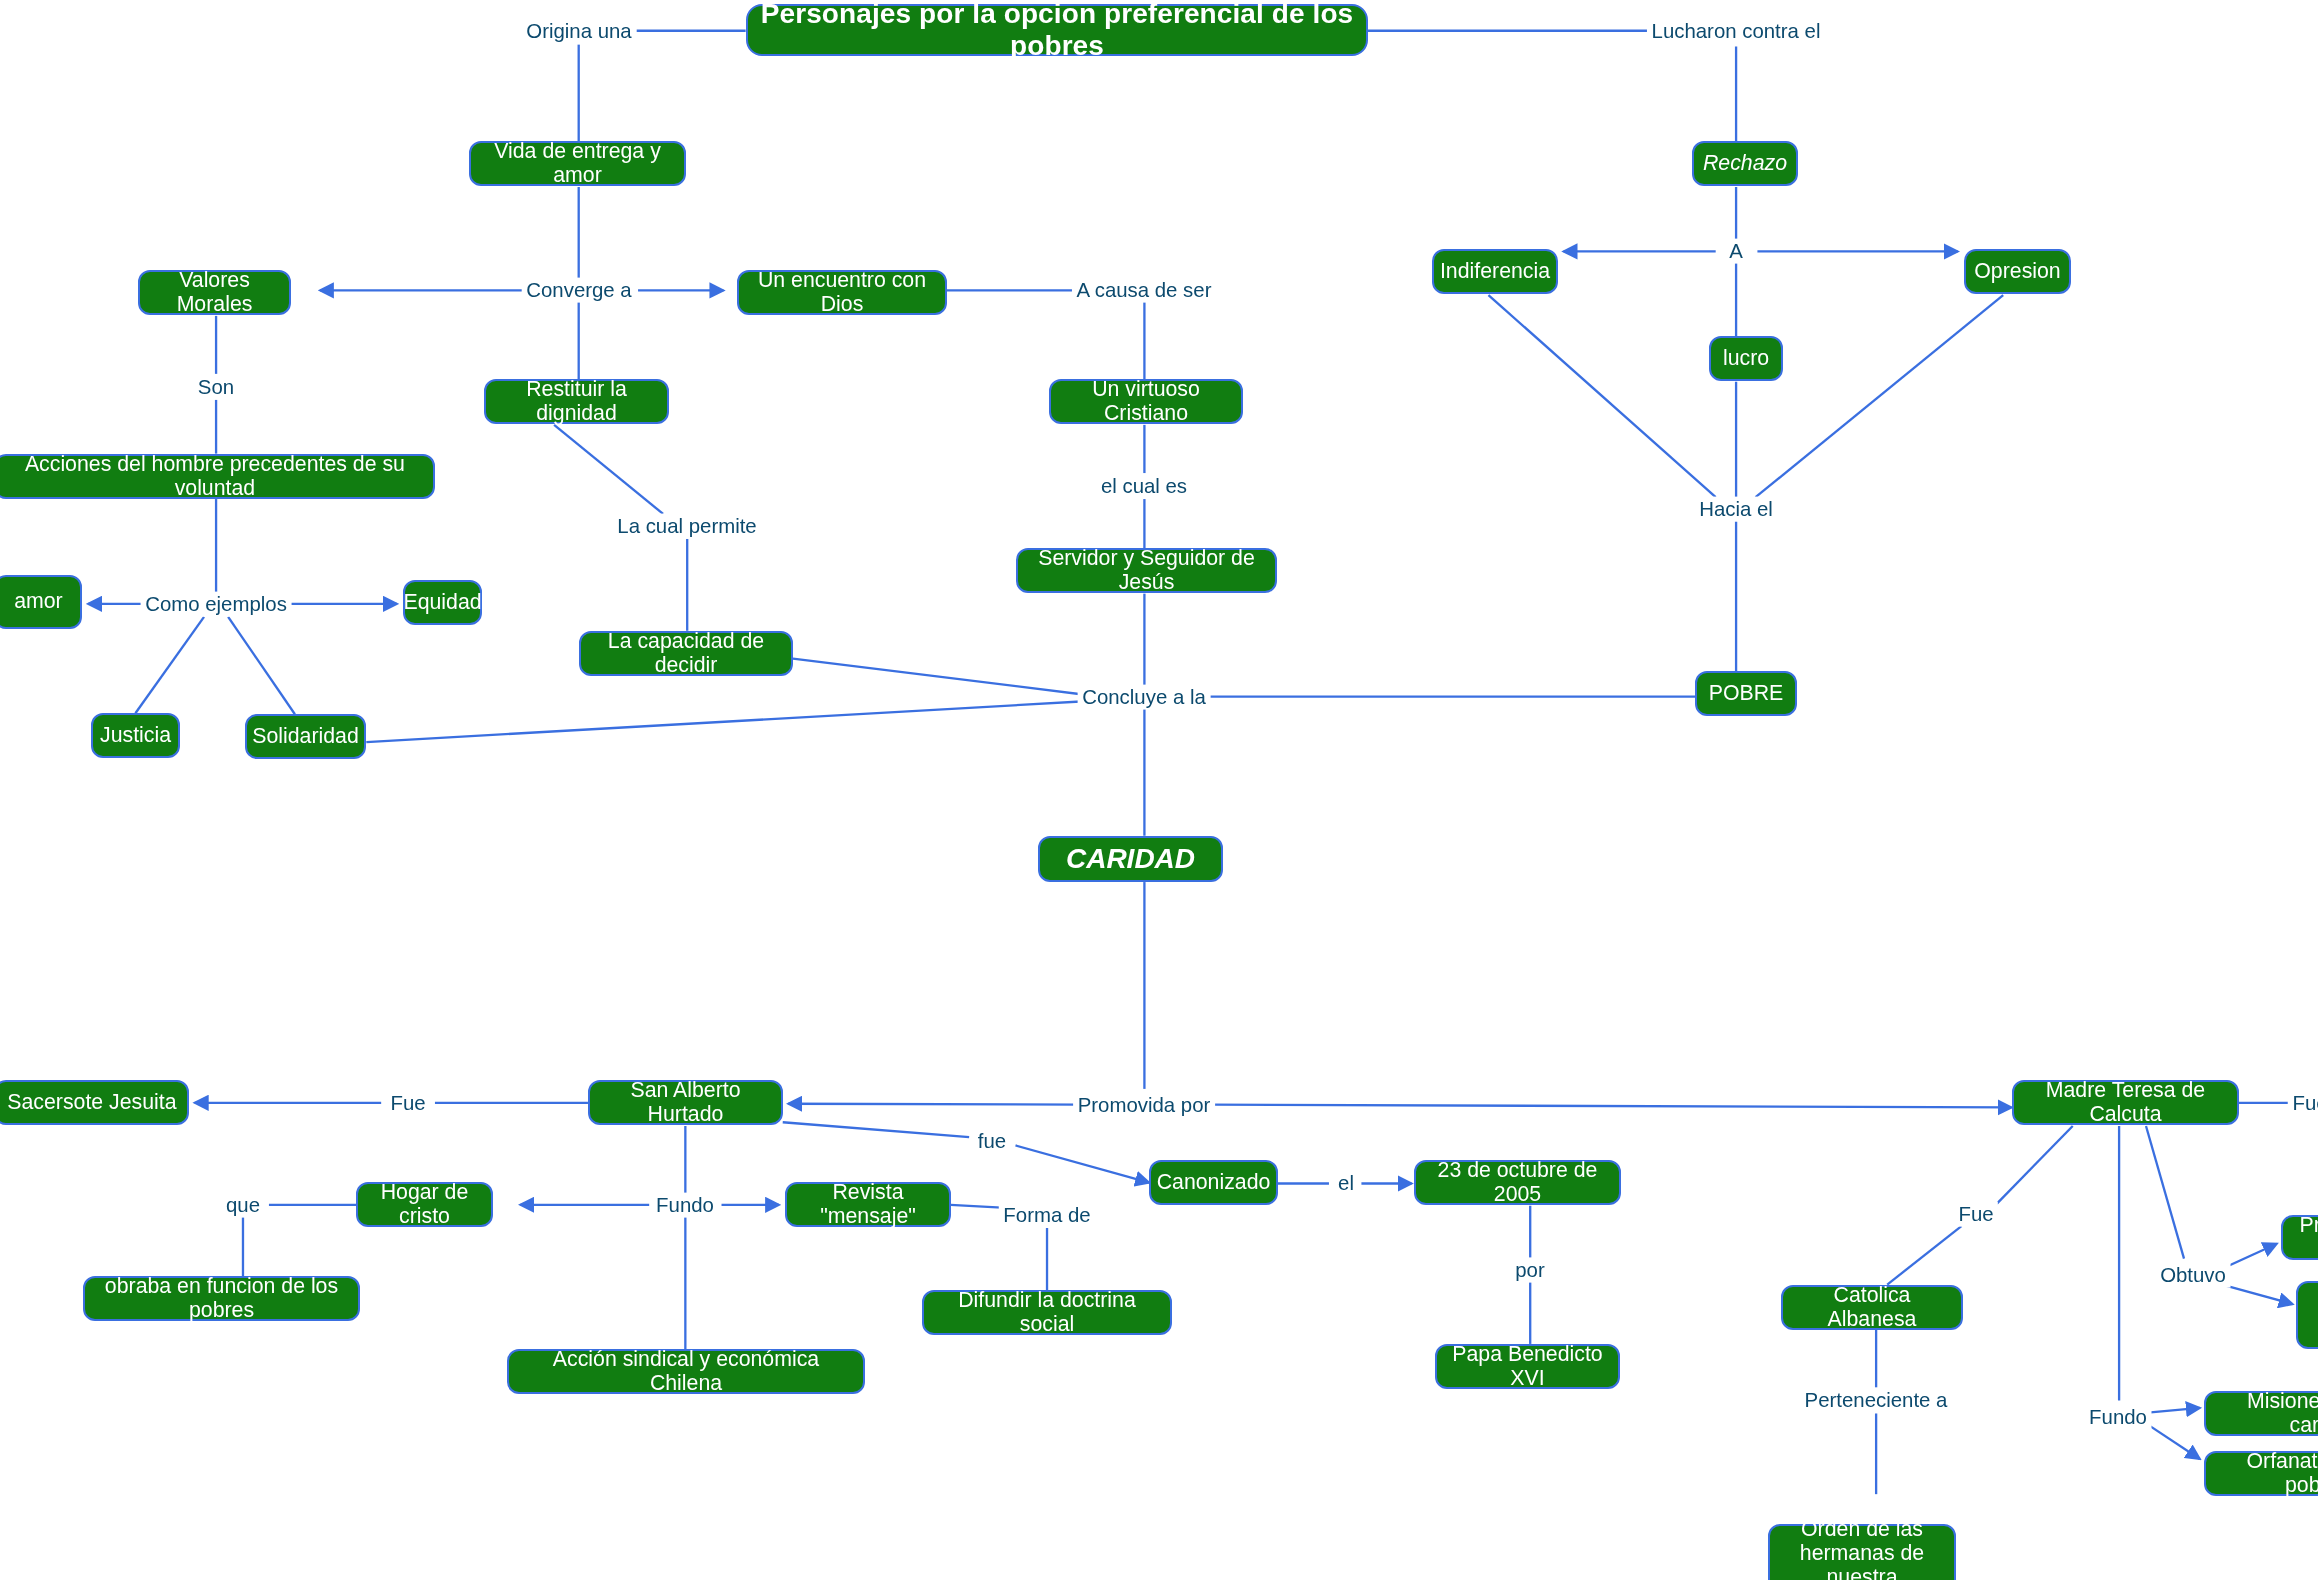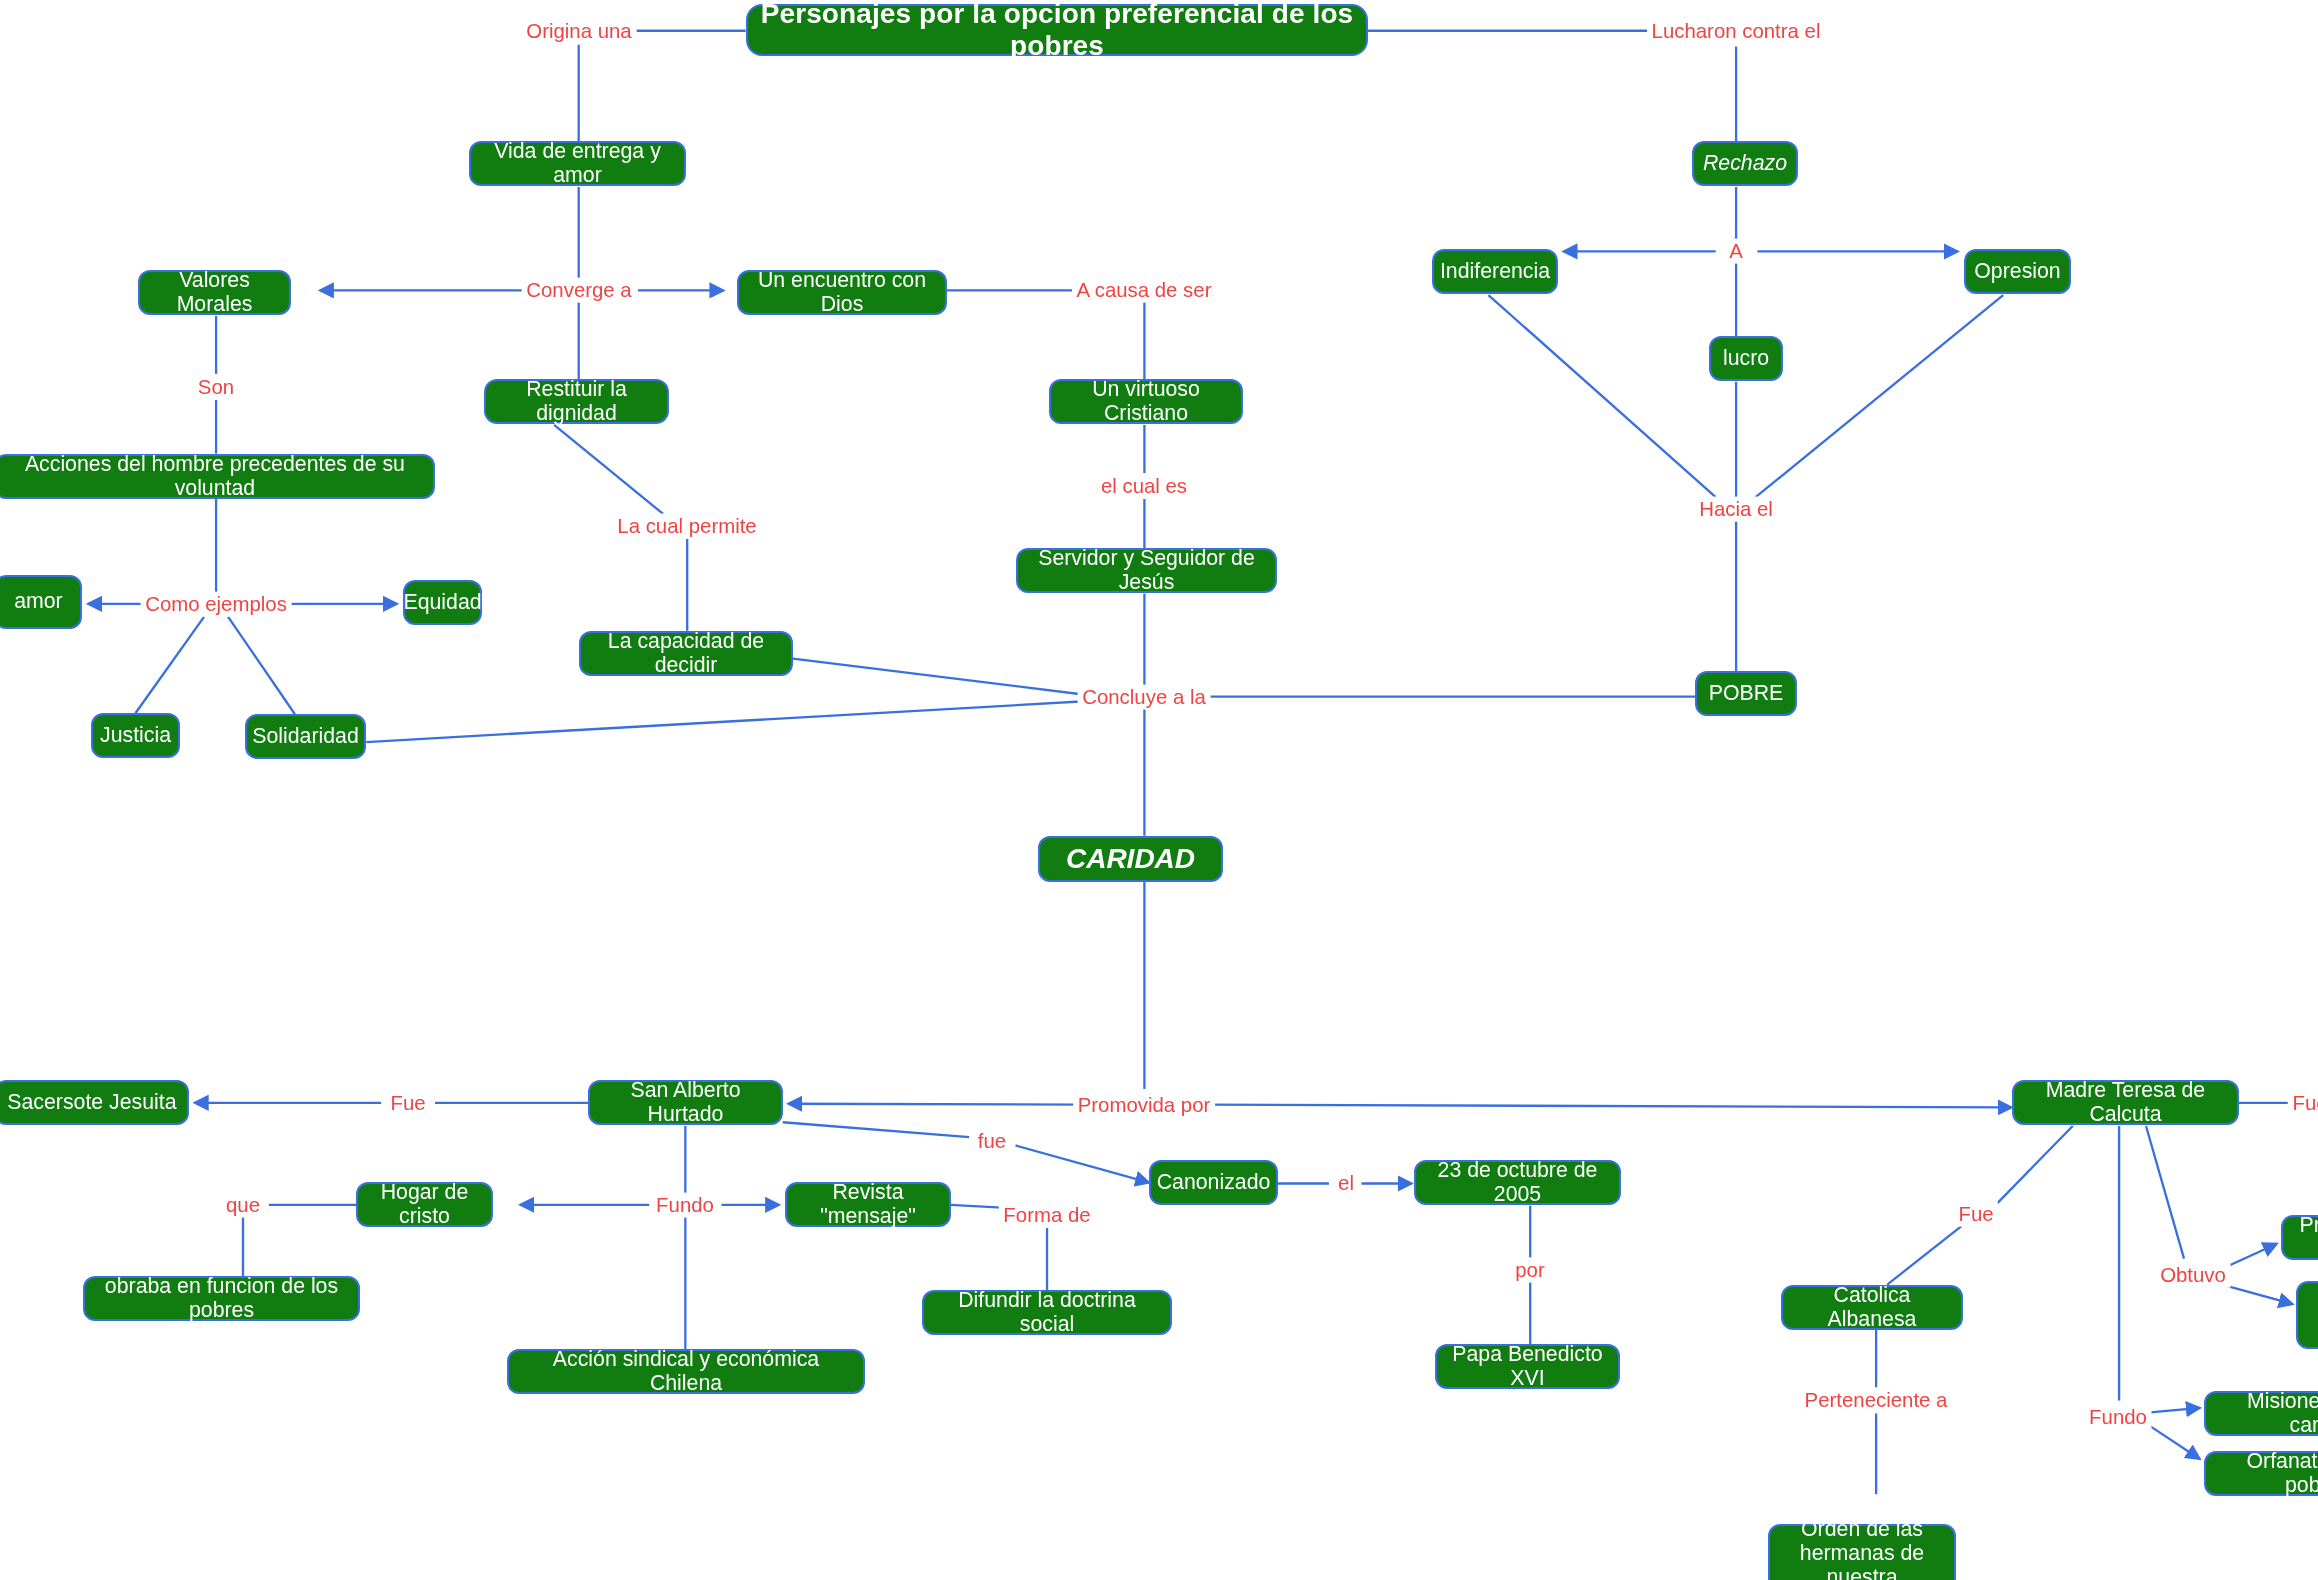--- a/index.html
+++ b/index.html
@@ -35,21 +35,21 @@
     border-radius:16px;
     letter-spacing:0.1px;
   }
   .node.caridad{
     font-weight:bold;
     font-style:italic;
     font-size:28px;
   }
   .linklabel{
     position:absolute;
-    color:#ef4444;
+    color:#0c4a6e;
     font-size:20.4px;
     background:#ffffff;
     padding:0.9px 4.6px;
     white-space:nowrap;
     transform:translate(-50%,-50%);
     text-align:center;
     z-index:4;
   }
 </style>
 </head>
@@ -131,21 +131,21 @@
         <polyline points="4632,3072 4744,3146" fill="none" stroke="#3a6fe0" stroke-width="5" marker-end="url(#arrowEnd)"></polyline>
         <polyline points="4046,2868 4046,2992" fill="none" stroke="#3a6fe0" stroke-width="5"></polyline>
         <polyline points="4046,3048 4046,3222" fill="none" stroke="#3a6fe0" stroke-width="5"></polyline>
       </g>
   </svg>
   <div id="node-layer">
       <div class="node title" style="left: 746px; top: 3.7px; width: 622px; height: 52px;">Personajes por la opcion preferencial de los pobres</div>
       <div class="node" style="left: 469px; top: 141px; width: 217px; height: 45px;">Vida de entrega y amor</div>
       <div class="node" style="left: 138px; top: 270px; width: 153px; height: 45px;">Valores Morales</div>
       <div class="node" style="left: 737px; top: 270px; width: 210px; height: 45px;">Un encuentro con Dios</div>
-      <div class="node" style="left: 484px; top: 379px; width: 185px; height: 45px; border-radius: 13px;">Restituir la dignidad</div>
+      <div class="node" style="left: 484px; top: 379px; width: 185px; height: 45px;">Restituir la dignidad</div>
       <div class="node" style="left: 1049px; top: 379px; width: 194px; height: 45px;">Un virtuoso Cristiano</div>
       <div class="node" style="left: -5.6px; top: 454px; width: 441px; height: 45px;">Acciones del hombre precedentes de su voluntad</div>
       <div class="node" style="left: 1016px; top: 548px; width: 261px; height: 45px;">Servidor y Seguidor de Jesús</div>
       <div class="node" style="left: -5.6px; top: 575px; width: 88px; height: 54px;">amor</div>
       <div class="node" style="left: 403px; top: 580px; width: 79px; height: 45px;">Equidad</div>
       <div class="node" style="left: 579px; top: 631px; width: 214px; height: 45px;">La capacidad de decidir</div>
       <div class="node" style="left: 91px; top: 713px; width: 89px; height: 45px;">Justicia</div>
       <div class="node" style="left: 245px; top: 714px; width: 121px; height: 45px;">Solidaridad</div>
       <div class="node" style="left: 1692px; top: 141px; width: 106px; height: 45px; font-style: italic;">Rechazo</div>
       <div class="node" style="left: 1432px; top: 249px; width: 126px; height: 45px;">Indiferencia</div>

